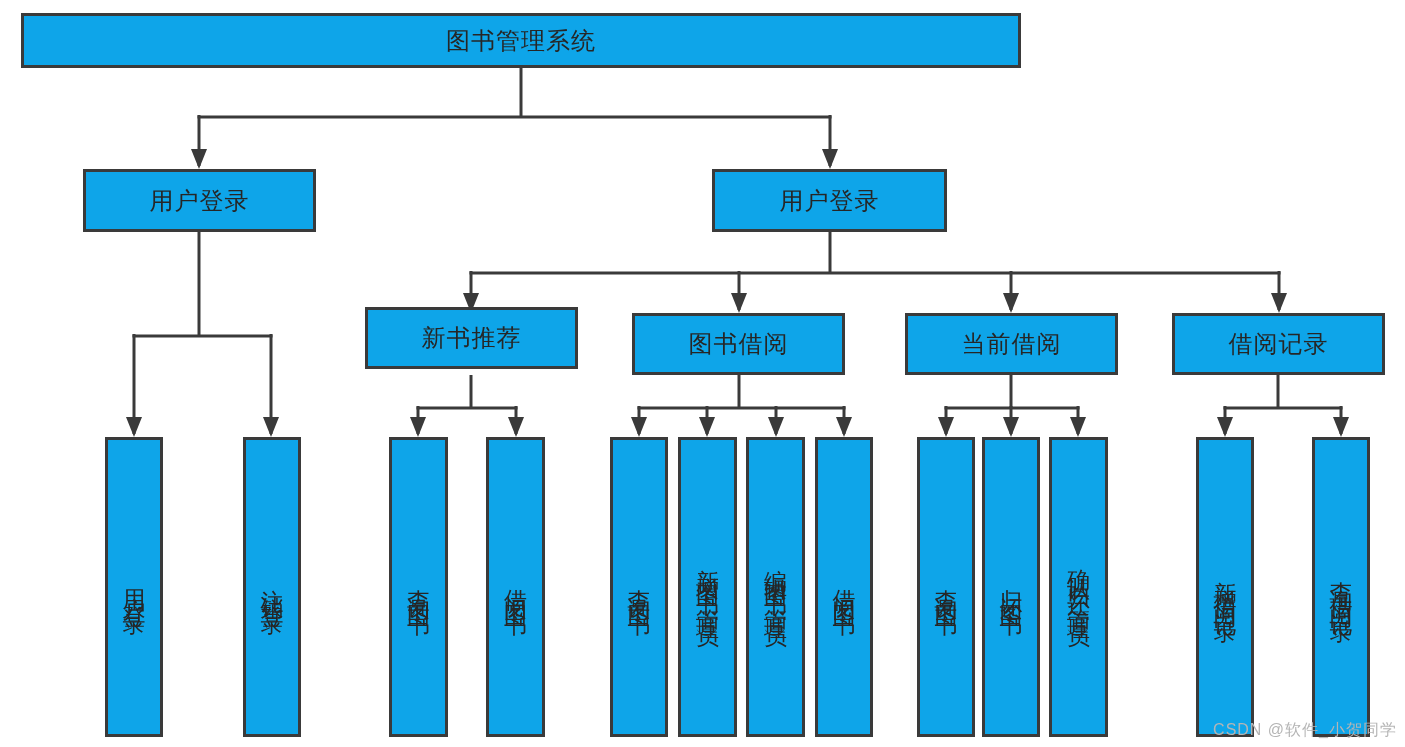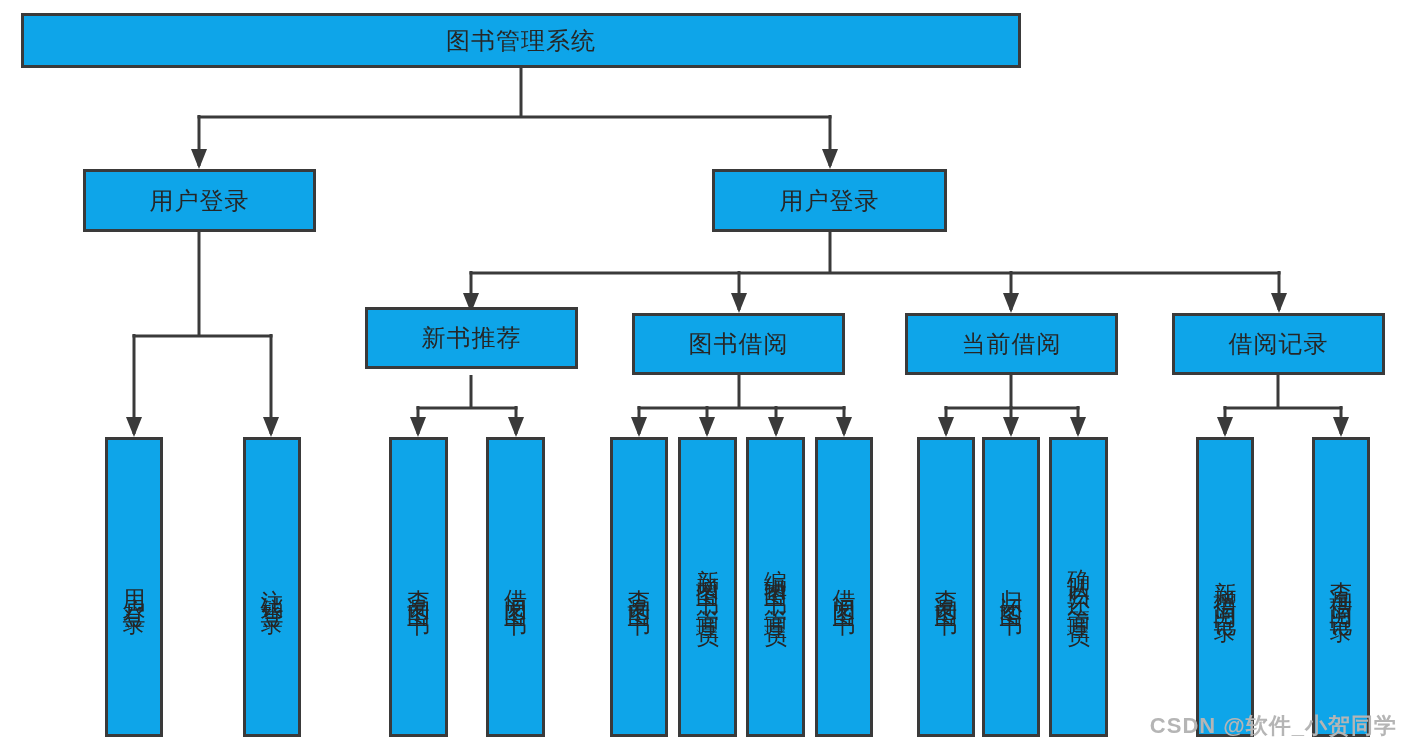--- a/index.html
+++ b/index.html
@@ -33,25 +33,24 @@
   .v-node .vlabel {
     writing-mode: vertical-rl;
     text-orientation: mixed;
     letter-spacing: 8px;
     line-height: 1;
   }
   #watermark {
     position: absolute;
     right: 8px;
     bottom: 6px;
-    font-size: 22px;
+    font-size: 16px;
     letter-spacing: 1px;
     color: var(--wm, #b5b5b5);
     white-space: nowrap;
-    font-weight: bold;
   }
 </style>
 </head>
 <body>
 
 <div id="stage">
 
   <svg id="connectors" viewBox="0 0 1405 747" width="1405" height="747">
     <g stroke="currentColor" stroke-width="3" fill="none">
 

